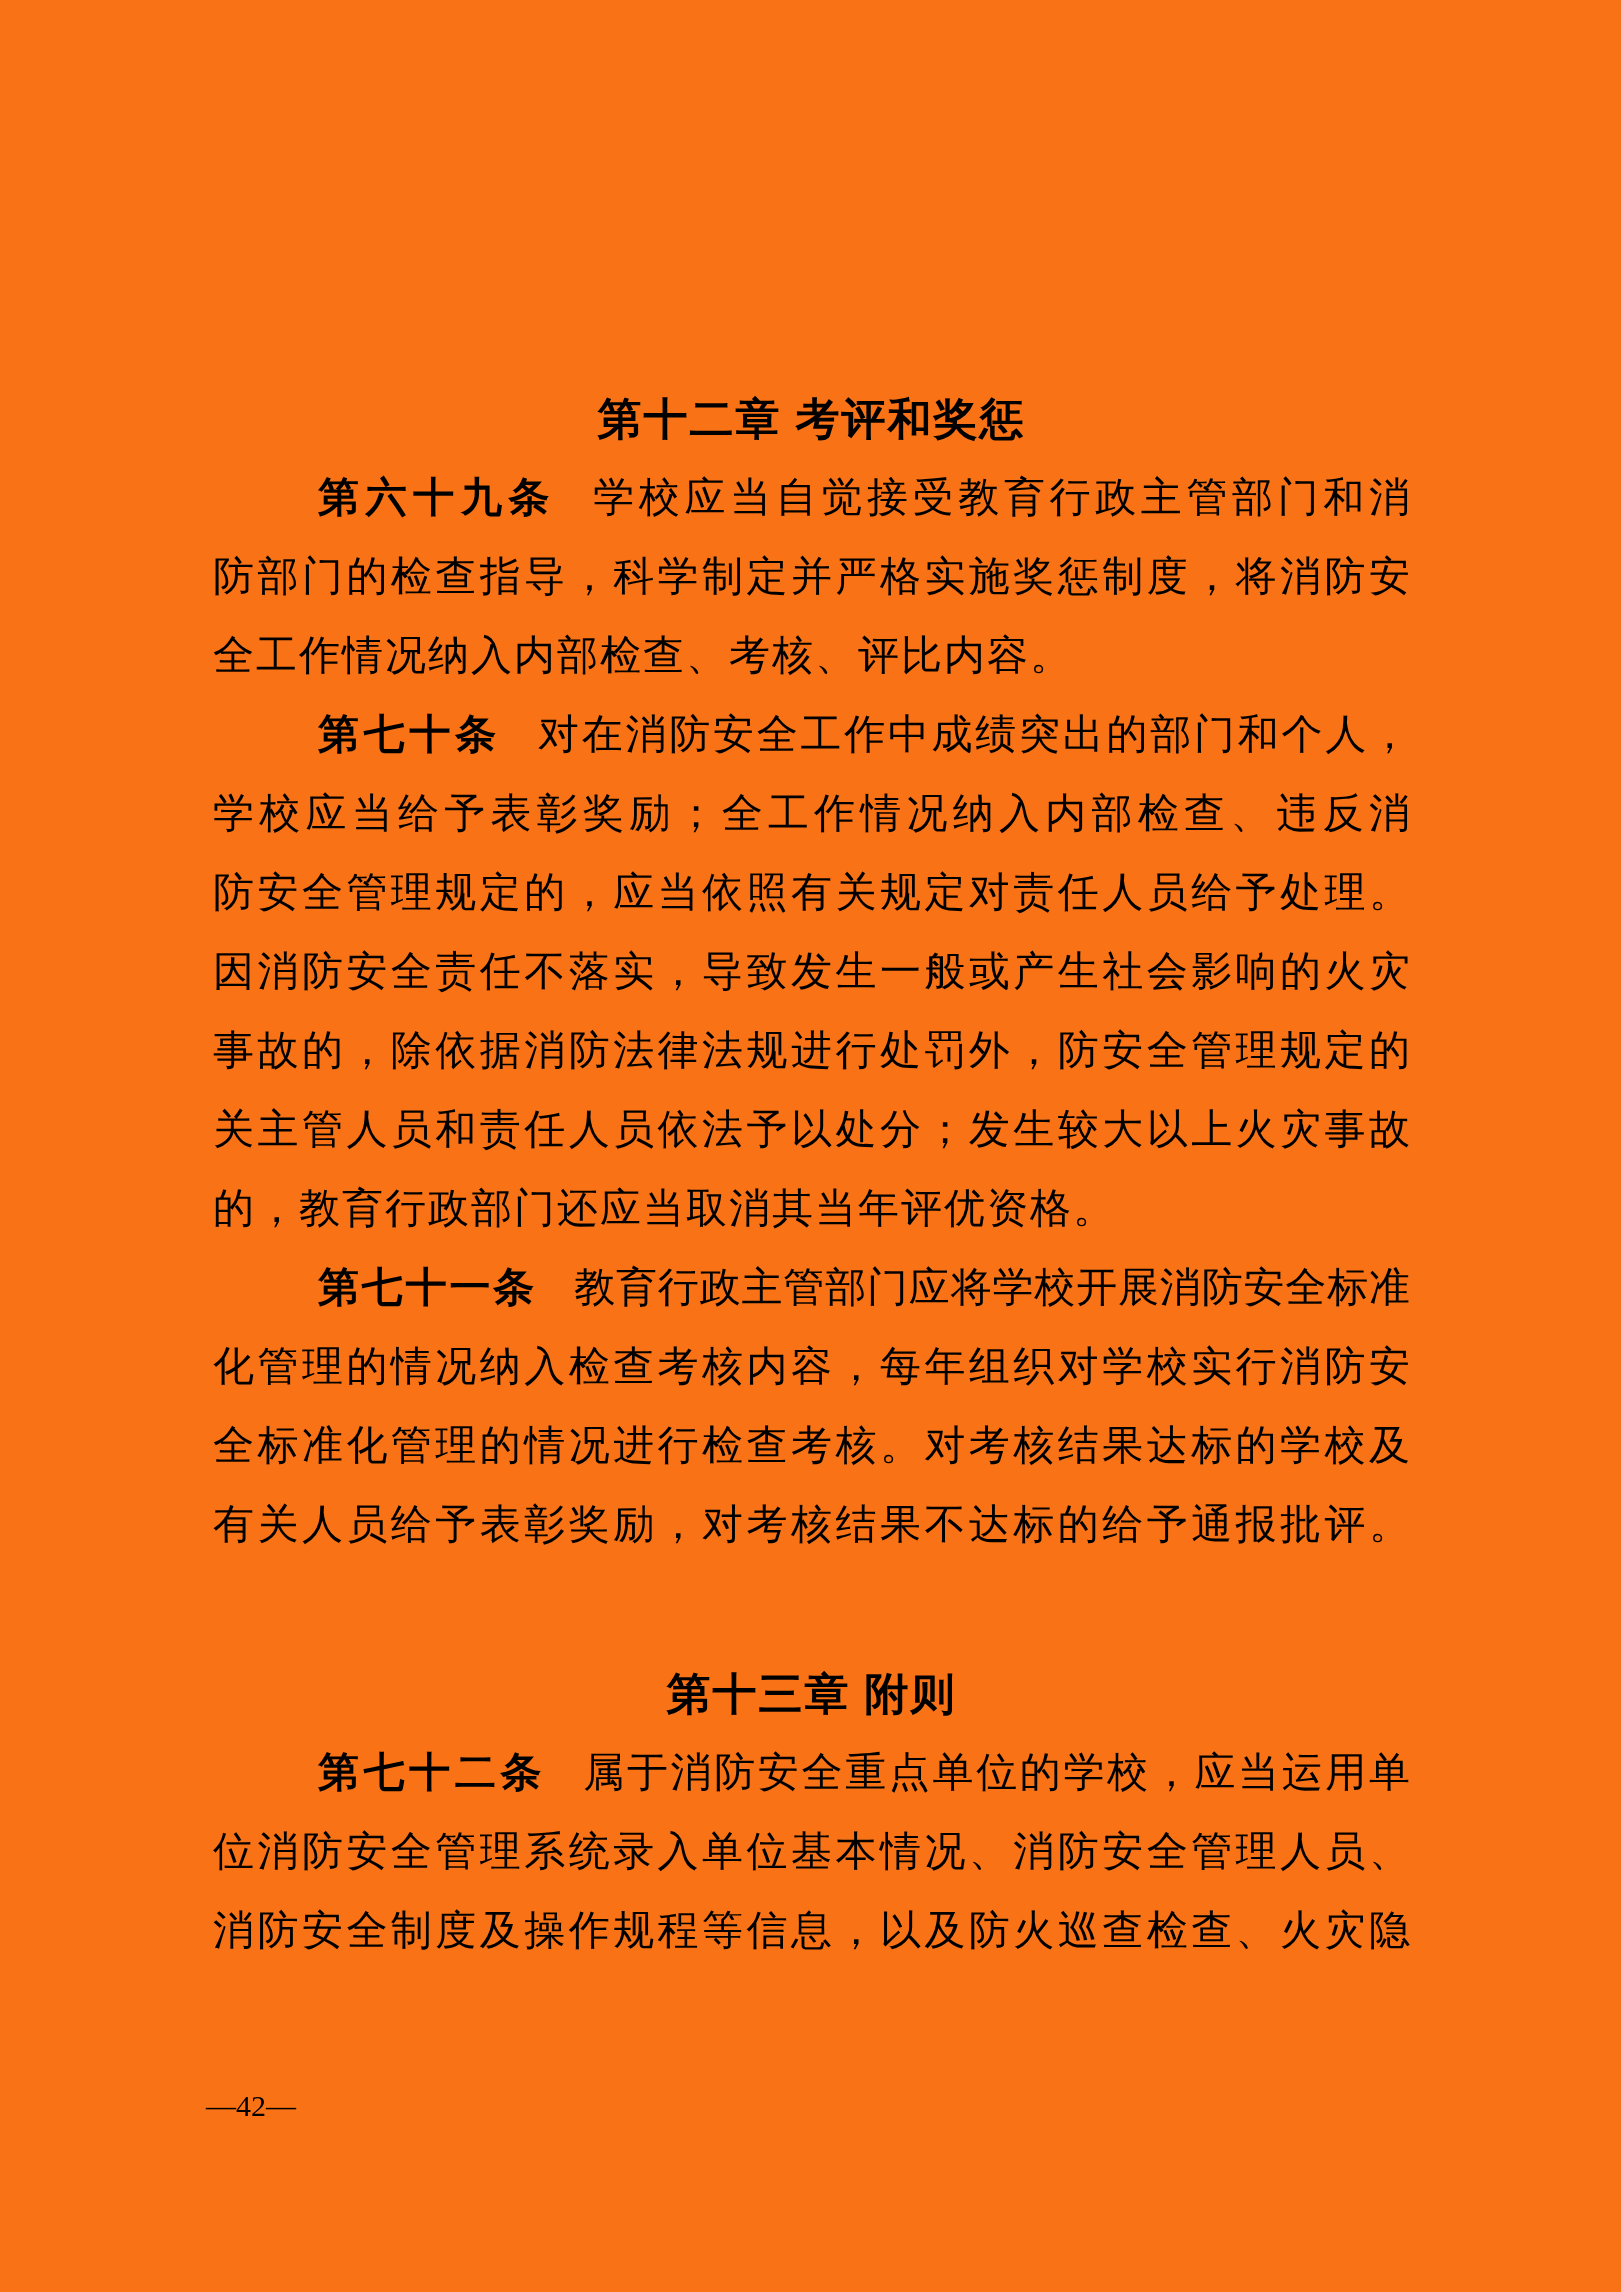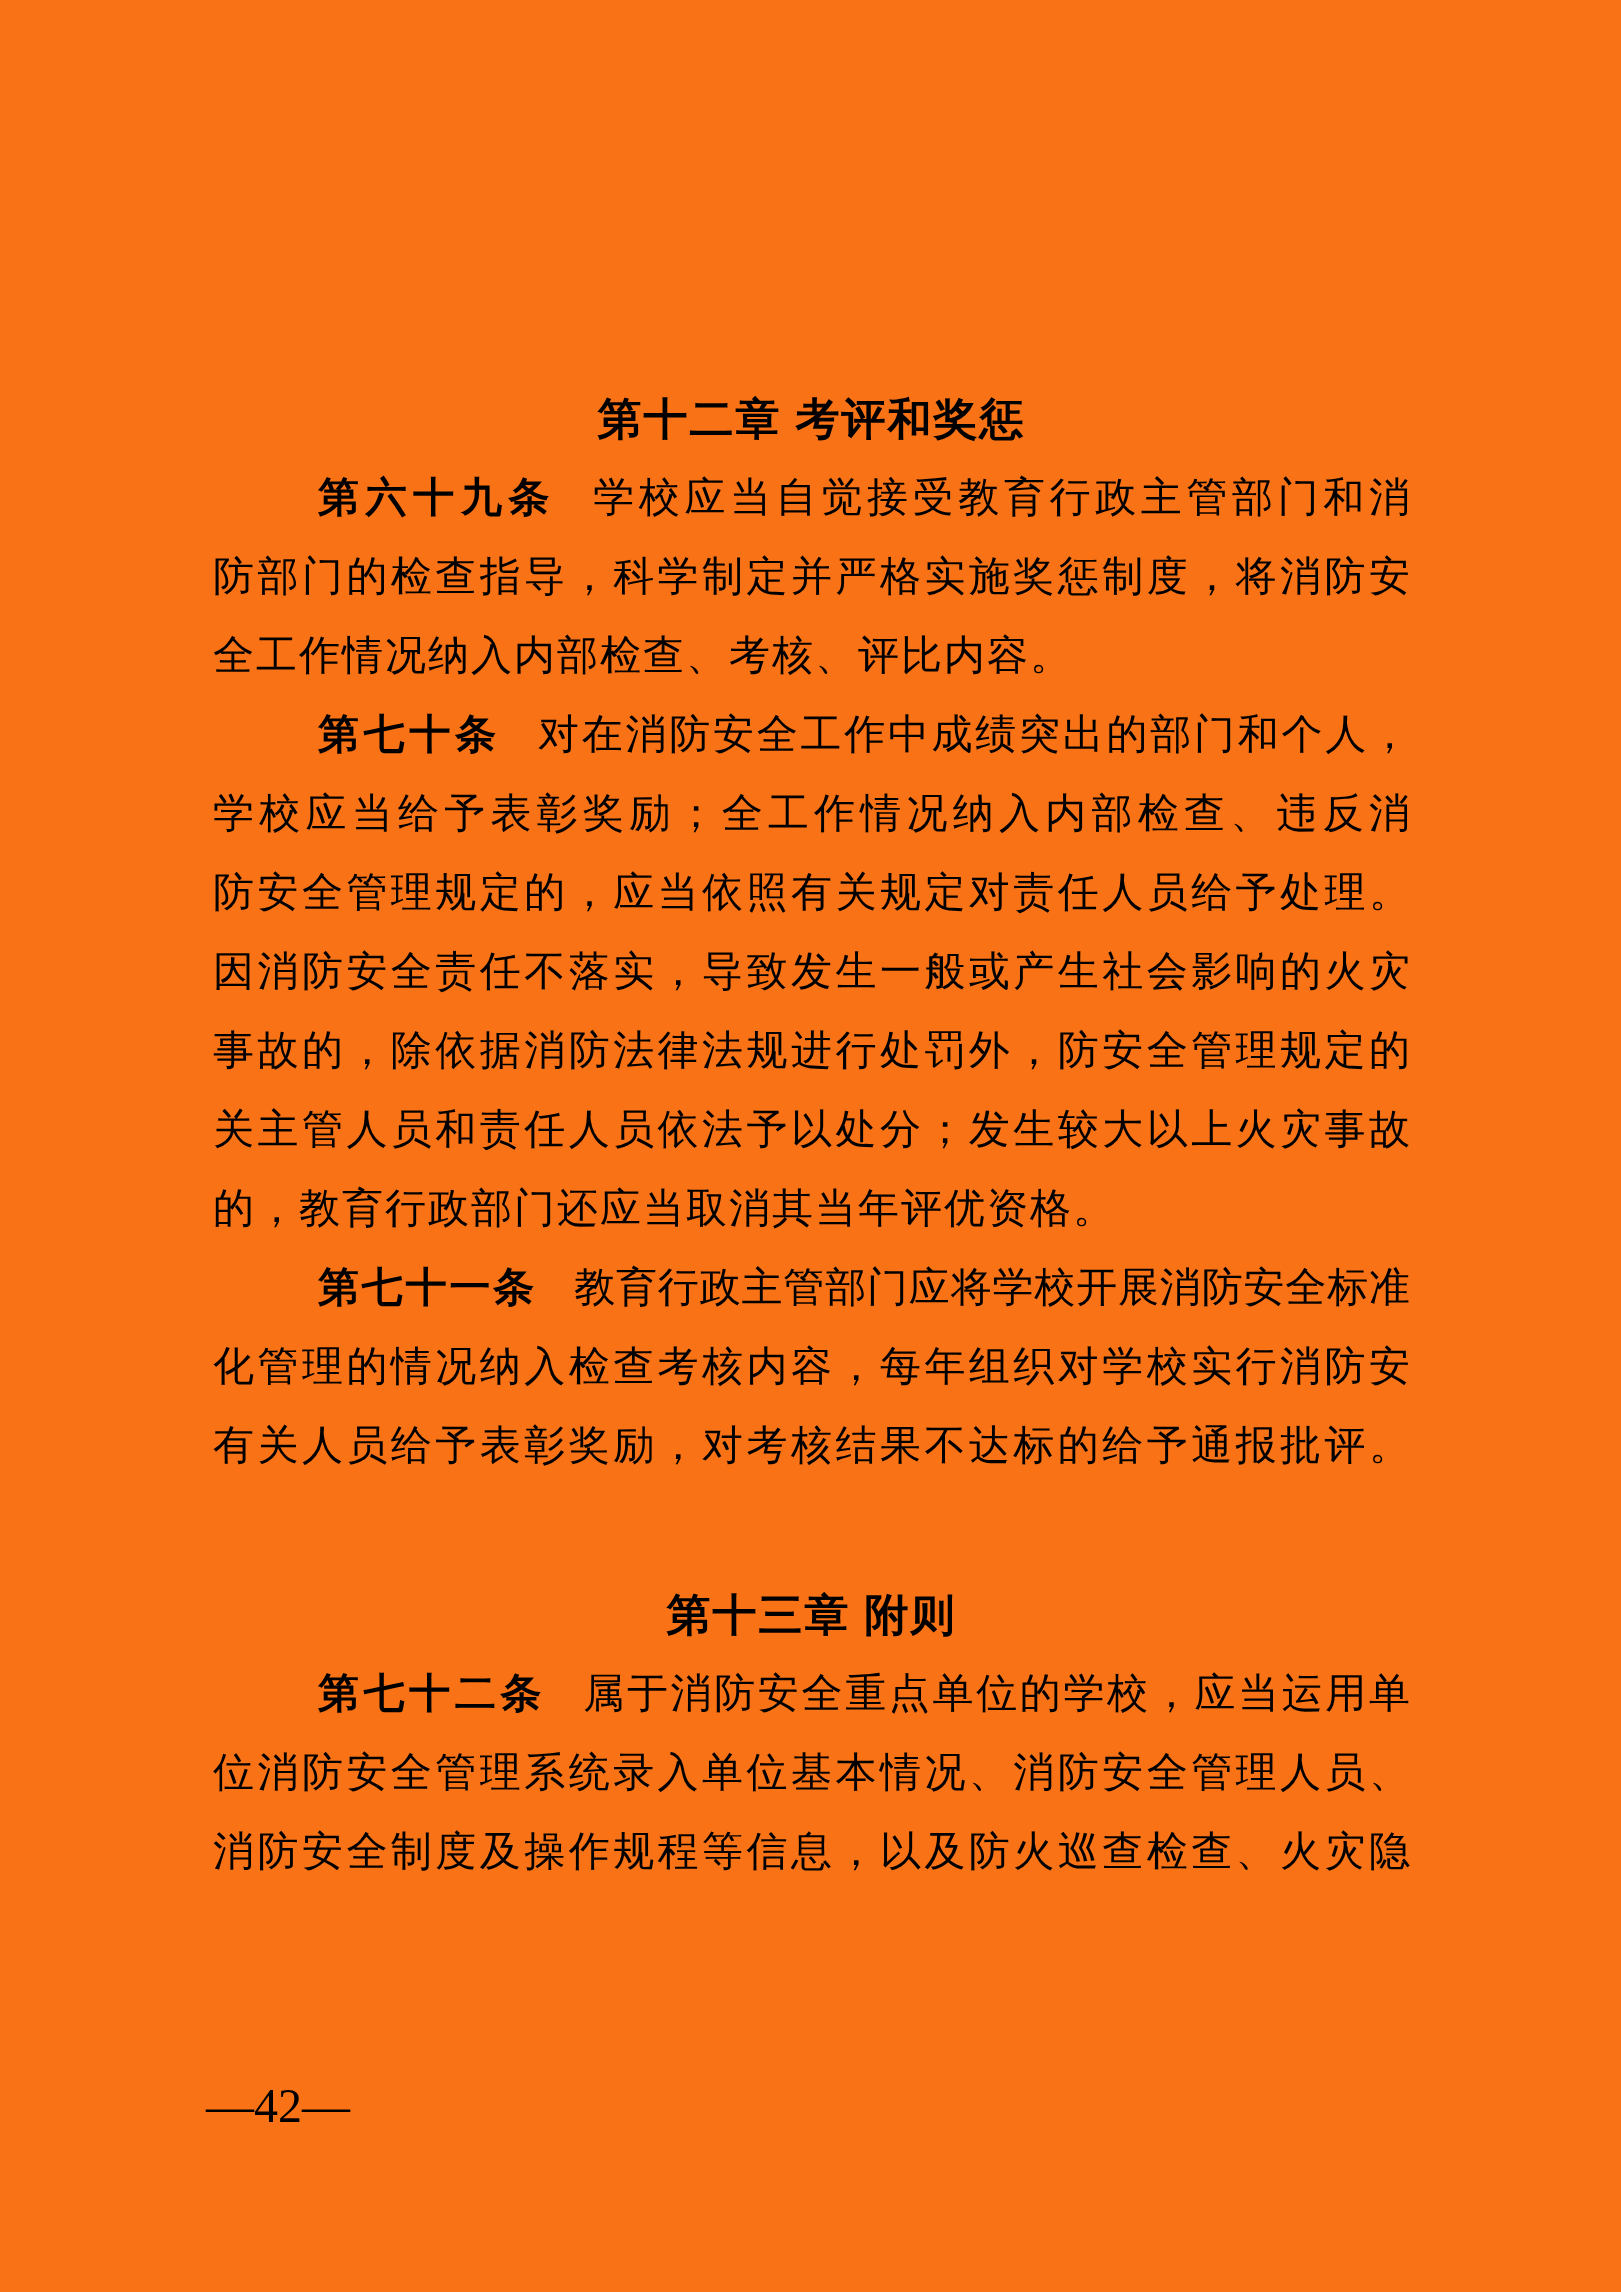--- a/index.html
+++ b/index.html
@@ -48,21 +48,21 @@
   .lead {
     font-weight: bold;
     font-family: "Liberation Sans", "DejaVu Sans", sans-serif;
     margin-right: 37px;
     letter-spacing: 2px;
     margin-left: 11px;
   }
   .footer {
     position: absolute;
     left: 206px; top: 2082px;
-    font-size: 48px;
+    font-size: 30px;
     line-height: 47px;
     font-family: "Liberation Serif", "DejaVu Serif", serif;
   }
 </style>
 </head>
 <body>
 
 <div class="page">
   <div class="content">
       <div class="line heading"><span>第十二章 考评和奖惩</span></div>
@@ -71,20 +71,21 @@
       <div class="line body-line endline"><span>全工作情况纳入内部检查、考核、评比内容。</span></div>
       <div class="line body-line fill indent"><b class="lead">第七十条</b><span>对在消防安全工作中成绩突出的部门和个人，</span></div>
       <div class="line body-line fill"><span>学校应当给予表彰奖励；全工作情况纳入内部检查、违反消</span></div>
       <div class="line body-line fill"><span>防安全管理规定的，应当依照有关规定对责任人员给予处理。</span></div>
       <div class="line body-line fill"><span>因消防安全责任不落实，导致发生一般或产生社会影响的火灾</span></div>
       <div class="line body-line fill"><span>事故的，除依据消防法律法规进行处罚外，防安全管理规定的</span></div>
       <div class="line body-line fill"><span>关主管人员和责任人员依法予以处分；发生较大以上火灾事故</span></div>
       <div class="line body-line endline"><span>的，教育行政部门还应当取消其当年评优资格。</span></div>
       <div class="line body-line fill indent"><b class="lead">第七十一条</b><span>教育行政主管部门应将学校开展消防安全标准</span></div>
       <div class="line body-line fill"><span>化管理的情况纳入检查考核内容，每年组织对学校实行消防安</span></div>
+      <div class="line body-line fill"><span>全标准化管理的情况进行检查考核。对考核结果达标的学校及</span></div>
       <div class="line body-line fill"><span>有关人员给予表彰奖励，对考核结果不达标的给予通报批评。</span></div>
       <div class="line heading gap"><span>第十三章 附则</span></div>
       <div class="line body-line fill indent"><b class="lead">第七十二条</b><span>属于消防安全重点单位的学校，应当运用单</span></div>
       <div class="line body-line fill"><span>位消防安全管理系统录入单位基本情况、消防安全管理人员、</span></div>
       <div class="line body-line fill"><span>消防安全制度及操作规程等信息，以及防火巡查检查、火灾隐</span></div>
     </div>
   <div class="footer">—42—</div>
 </div>
 
 

